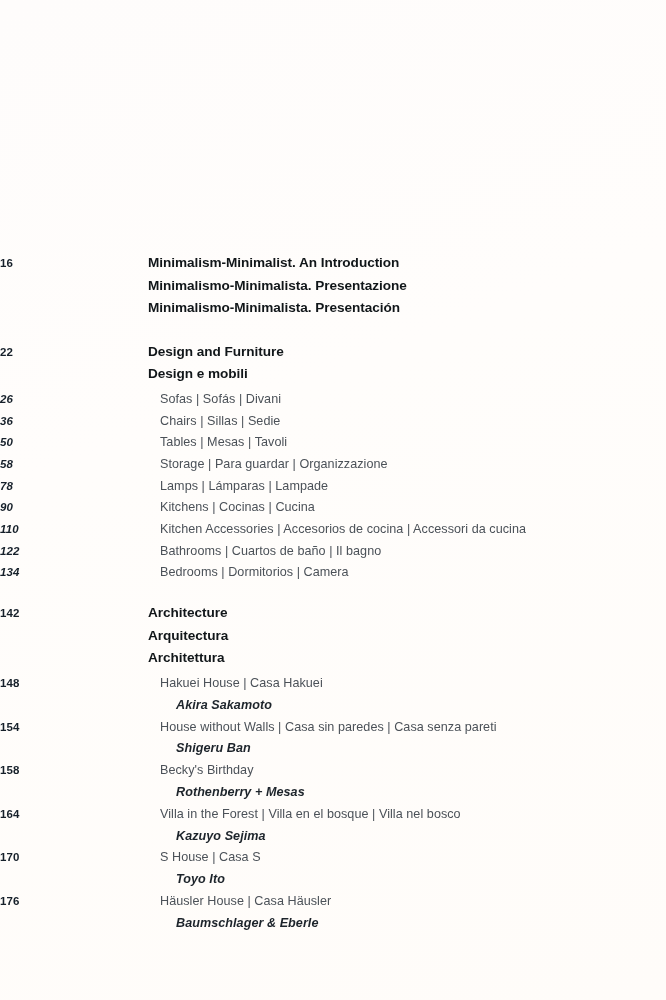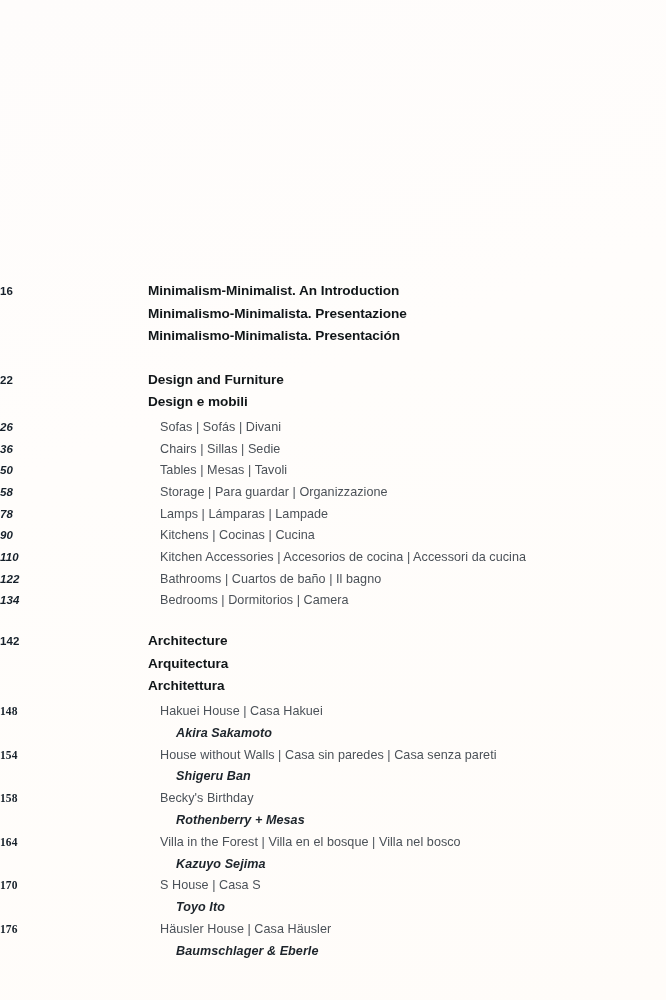--- a/index.html
+++ b/index.html
@@ -46,21 +46,20 @@
     letter-spacing: 0.1px;
     font-family: "Liberation Sans", sans-serif;
   }
 
   .txt {
     padding-left: 17px;
     color: #4b5158;
     font-size: 12.6px;
     letter-spacing: 0.05px;
     white-space: nowrap;
-    margin-top: 28px;
   }
 
   
   .section-head .txt {
     padding-left: 17px;
     color: #111619;
     font-weight: bold;
     font-size: 13.6px;
     letter-spacing: -0.05px;
   }
@@ -85,21 +84,20 @@
   .arch-entry .title-row {
     height: 21.8px;
     line-height: 21.8px;
   }
   .arch-entry .title-row .txt {
     padding-left: 29px;
     line-height: 21.8px;
   }
   .arch-entry .title-row .num {
     line-height: 21.8px;
-    font-family: Liberation Serif, serif;
   }
   .arch-entry .author-row {
     height: 21.8px;
     line-height: 21.8px;
   }
   .arch-entry .author-row .txt {
     padding-left: 45px;
     font-style: italic;
     font-weight: 600;
     color: #1d242b;

